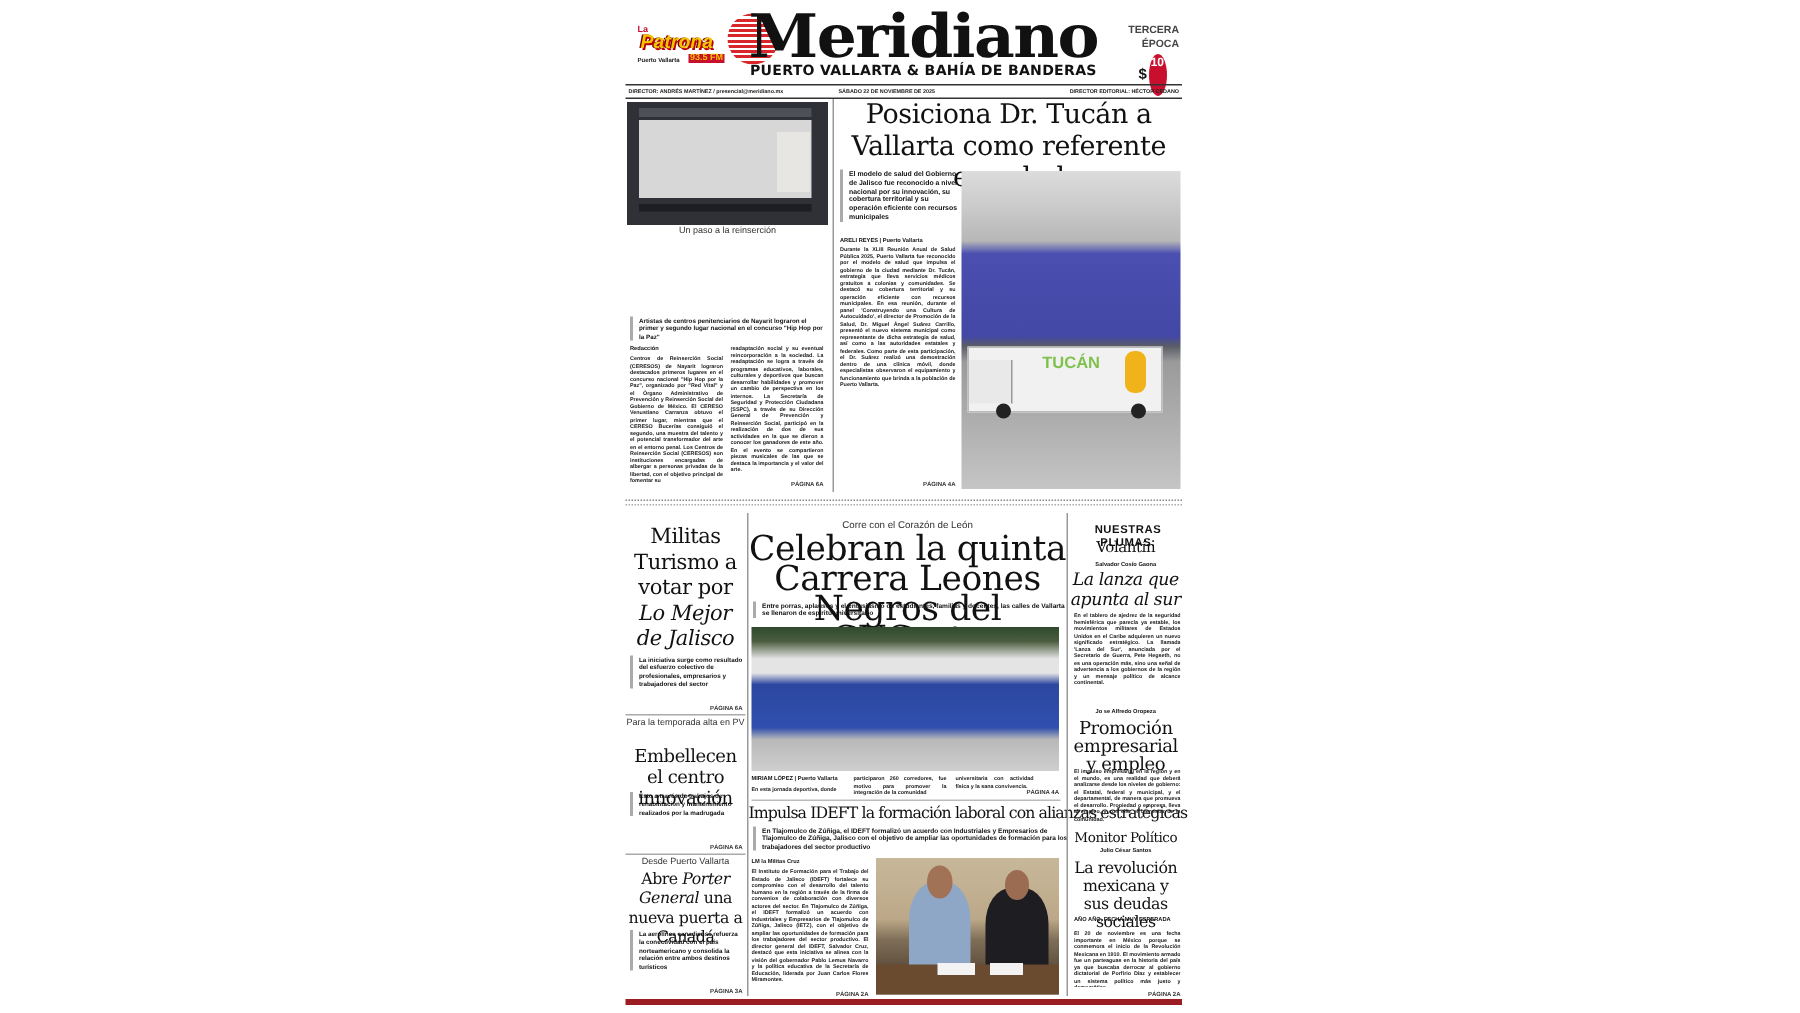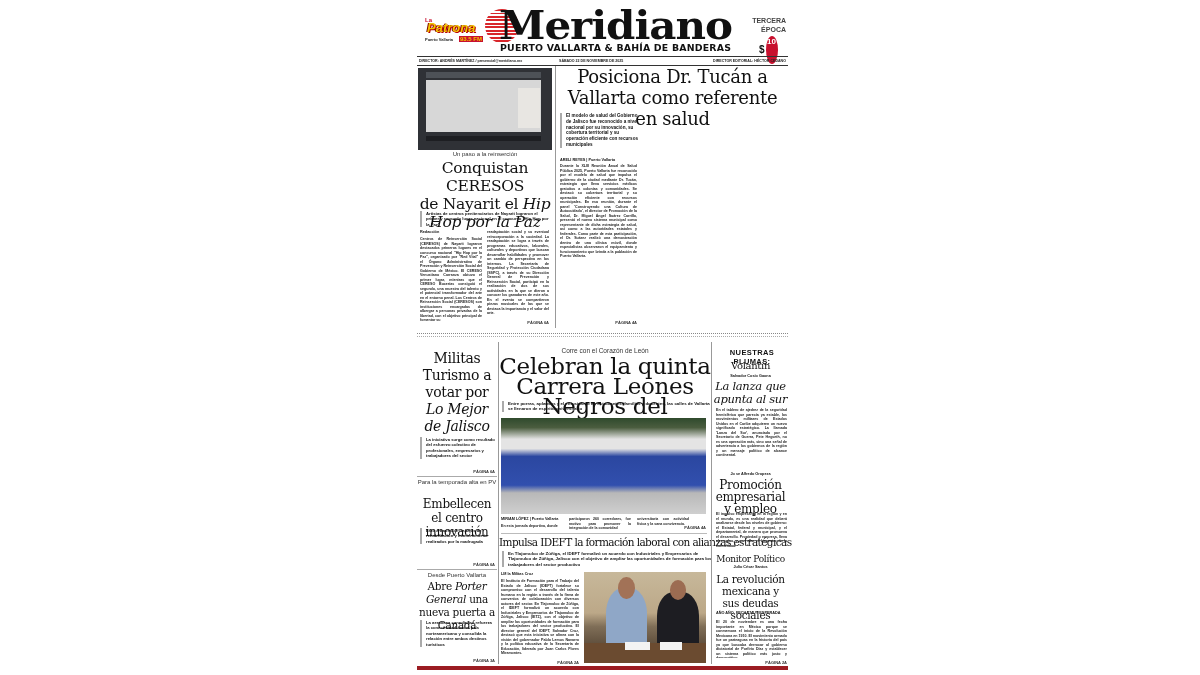--- a/index.html
+++ b/index.html
@@ -82,37 +82,42 @@
     <span style="right:2px;">DIRECTOR EDITORIAL: HÉCTOR CEDANO</span>
   </div>
 
   <div class="abs photo screen" style="left:1px; top:68px; width:134px; height:82px;">
     <div class="tabs"></div>
     <div class="inner"></div>
     <div class="side"></div>
     <div class="bar"></div>
   </div>
   <div class="abs kicker" style="left:0; top:151px; width:136px;">Un paso a la reinserción</div>
-  <div class="abs head" style="left:0; top:159px; width:136px; font-size:15.5px; line-height:18px;">
-    <div>Conquistan CERESOS</div>
-    <div><span>de Nayarit el</span> <i>Hip Hop por la Paz</i></div>
-  </div>
   <div class="abs deck" style="left:3px; top:211px; width:124px;">Artistas de centros penitenciarios de Nayarit lograron el primer y segundo lugar nacional en el concurso "Hip Hop por la Paz"</div>
   <div class="abs byline" style="left:3px; top:230px;">Redacción</div>
   <div class="abs body" style="left:3px; top:237px; width:62px; height:86px; overflow:hidden;">Centros de Reinserción Social (CERESOS) de Nayarit lograron destacados primeros lugares en el concurso nacional "Hip Hop por la Paz", organizado por "Red Vital" y el Órgano Administrativo de Prevención y Reinserción Social del Gobierno de México. El CERESO Venustiano Carranza obtuvo el primer lugar, mientras que el CERESO Bucerías consiguió el segundo, una muestra del talento y el potencial transformador del arte en el entorno penal. Los Centros de Reinserción Social (CERESOS) son instituciones encargadas de albergar a personas privadas de la libertad, con el objetivo principal de fomentar su</div>
   <div class="abs body" style="left:70px; top:230px; width:62px; height:85px; overflow:hidden;">readaptación social y su eventual reincorporación a la sociedad. La readaptación se logra a través de programas educativos, laborales, culturales y deportivos que buscan desarrollar habilidades y promover un cambio de perspectiva en los internos. La Secretaría de Seguridad y Protección Ciudadana (SSPC), a través de su Dirección General de Prevención y Reinserción Social, participó en la realización de dos de sus actividades en la que se dieron a conocer los ganadores de este año. En el evento se compartieron piezas musicales de las que se destaca la importancia y el valor del arte.</div>
   <div class="abs pageref" style="left:80px; top:320px; width:52px;">PÁGINA 6A</div>
 
   <div class="abs rule-v" style="left:138px; top:66px; height:262px;"></div>
 
   <div class="abs head" style="left:140px; top:66px; width:231px; font-size:18px; line-height:21px;">Posiciona Dr. Tucán a Vallarta como referente en salud</div>
   <div class="abs deck" style="left:143px; top:113px; width:72px; font-size:4.6px; line-height:5.8px;">El modelo de salud del Gobierno de Jalisco fue reconocido a nivel nacional por su innovación, su cobertura territorial y su operación eficiente con recursos municipales</div>
   <div class="abs byline" style="left:143px; top:158px;">ARELI REYES | Puerto Vallarta</div>
   <div class="abs body" style="left:143px; top:164px; width:77px; height:154px; overflow:hidden;">Durante la XLIII Reunión Anual de Salud Pública 2025, Puerto Vallarta fue reconocido por el modelo de salud que impulsa el gobierno de la ciudad mediante Dr. Tucán, estrategia que lleva servicios médicos gratuitos a colonias y comunidades. Se destacó su cobertura territorial y su operación eficiente con recursos municipales. En esa reunión, durante el panel 'Construyendo una Cultura de Autocuidado', el director de Promoción de la Salud, Dr. Miguel Ángel Suárez Carrillo, presentó el nuevo sistema municipal como representante de dicha estrategia de salud, así como a las autoridades estatales y federales. Como parte de esta participación, el Dr. Suárez realizó una demostración dentro de una clínica móvil, donde especialistas observaron el equipamiento y funcionamiento que brinda a la población de Puerto Vallarta.</div>
   <div class="abs pageref" style="left:180px; top:320px; width:40px;">PÁGINA 4A</div>
+  <div class="abs photo bldg" style="left:224px; top:114px; width:146px; height:212px;">
+    <div class="truck">
+      <div class="cab"></div>
+      <div class="brand">TUCÁN</div>
+      <div class="bird"></div>
+      <div class="wheel1"></div>
+      <div class="wheel2"></div>
+    </div>
+  </div>
 
   <div class="abs rule-h-dotted" style="left:0; top:333px; width:371px;"></div>
   <div class="abs" style="left:0; top:336px; width:371px; height:3px; border-top:1px dotted #aaa;"></div>
 
   <div class="abs head" style="left:0; top:350px; width:80px; font-size:14px; line-height:17px;">
     <div>Militas Turismo a votar por</div>
     <i>Lo Mejor de Jalisco</i>
   </div>
   <div class="abs deck" style="left:3px; top:437px; width:70px; font-size:4.2px;">La iniciativa surge como resultado del esfuerzo colectivo de profesionales, empresarios y trabajadores del sector</div>
   <div class="abs pageref" style="left:30px; top:469px; width:48px;">PÁGINA 6A</div>

